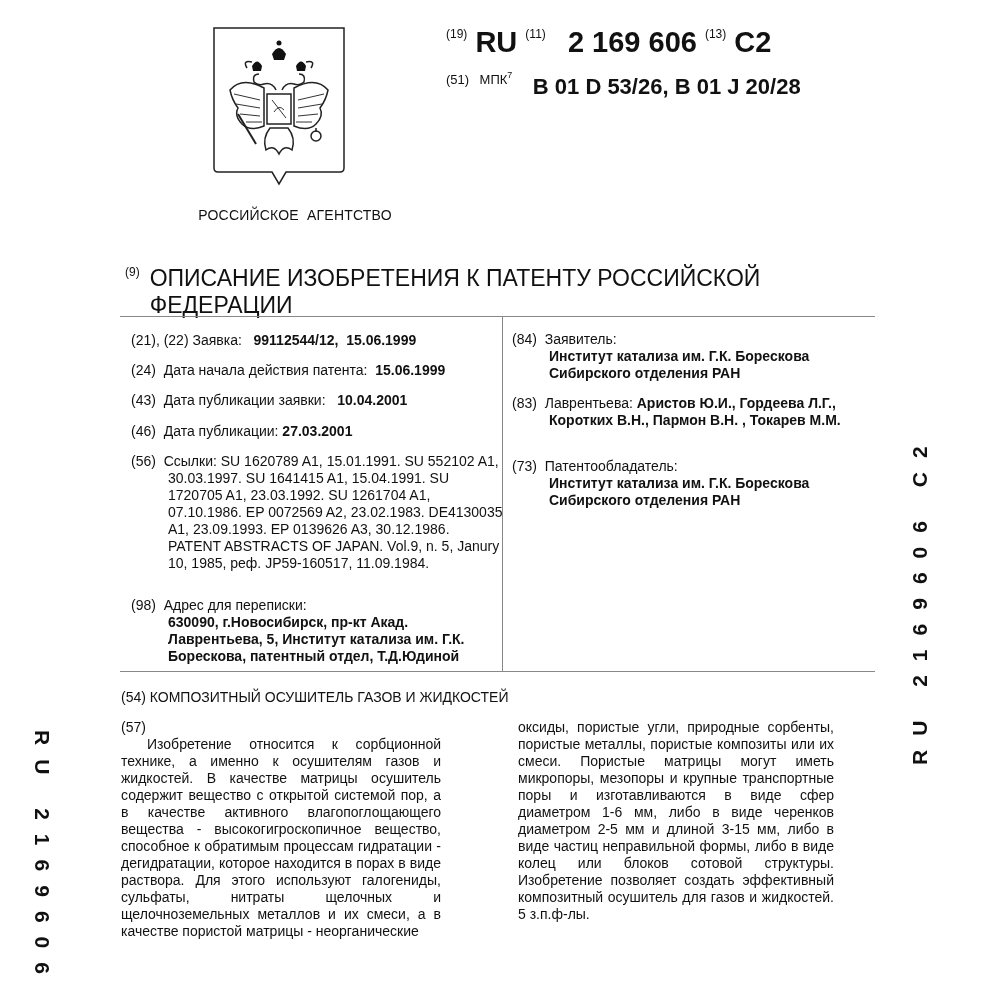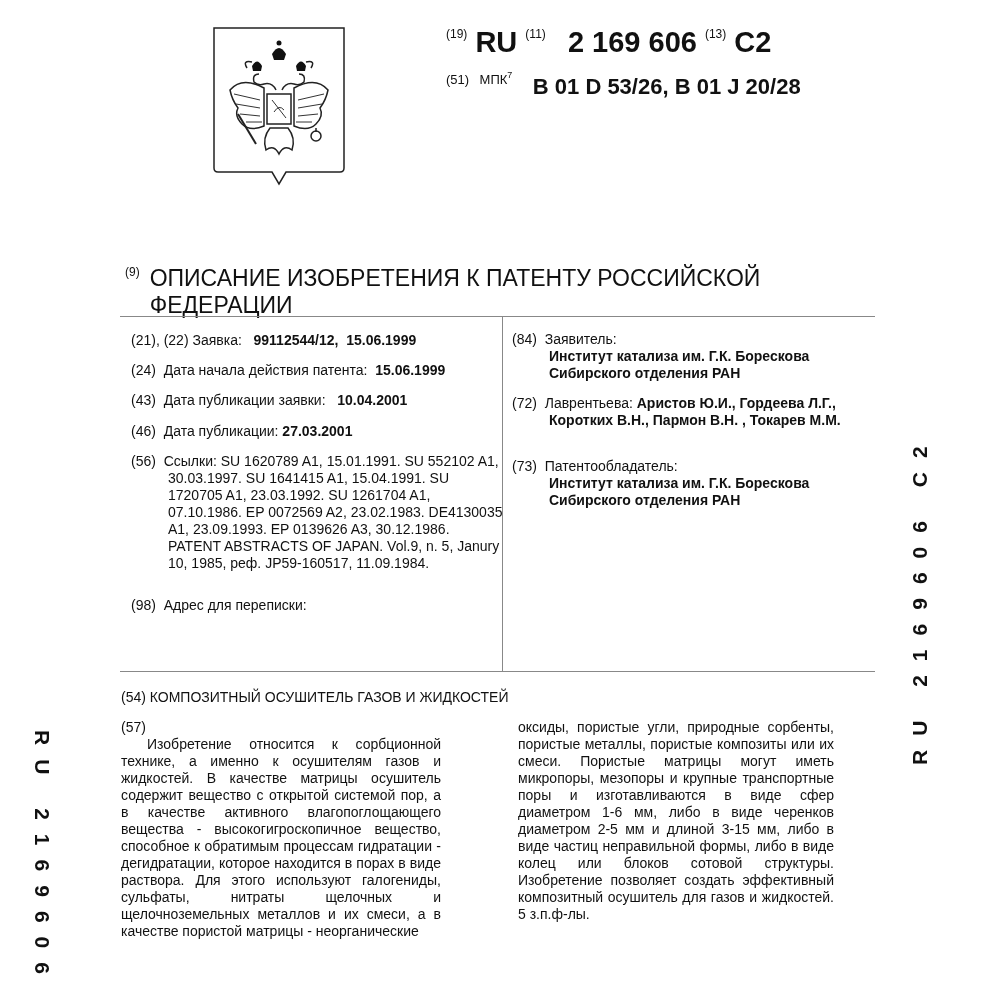--- a/index.html
+++ b/index.html
@@ -50,20 +50,21 @@
 
     <path d="M58 102 Q50 112 54 124 Q62 118 67 128 Q72 118 80 124 Q84 112 76 102 Z" fill="none" stroke="#222" stroke-width="1.5"></path>
 
     <path d="M26 88 L44 118" stroke="#222" stroke-width="2"></path>
     <circle cx="104" cy="110" r="5" fill="none" stroke="#222" stroke-width="1.5"></circle>
     <path d="M104 102 V106" stroke="#222" stroke-width="1.5"></path>
   </svg>
 </div>
 
 <div class="abs agency">
+  <div style="white-space:pre">РОССИЙСКОЕ  АГЕНТСТВО</div>
 </div>
 
 <div class="abs top1">
   <span class="code">(19)</span>
   <span>RU</span>
   <span class="code">(11)</span>
   <span style="margin-left:14px;text-align:center;">2 169 606</span>
   <span class="code">(13)</span>
   <span>C2</span>
 </div>
@@ -102,29 +103,30 @@
   <b>27.03.2001</b>
 </div>
 <div class="abs field hang" style="left:131px;top:453px;width:335px;">
   <span>(56)</span>&nbsp;
   <span>Ссылки:</span>
   <span>SU 1620789 A1, 15.01.1991. SU 552102 A1, 30.03.1997. SU 1641415 A1, 15.04.1991. SU 1720705 A1, 23.03.1992. SU 1261704 A1, 07.10.1986. EP 0072569 A2, 23.02.1983. DE4130035 A1, 23.09.1993. EP 0139626 A3, 30.12.1986. PATENT ABSTRACTS OF JAPAN. Vol.9, n. 5, Janury 10, 1985, реф. JP59-160517, 11.09.1984.</span>
 </div>
 <div class="abs field hang" style="left:131px;top:597px;width:335px;">
   <span>(98)</span>&nbsp;
   <span>Адрес для переписки:</span><br>
+  <b>630090, г.Новосибирск, пр-кт Акад. Лаврентьева, 5, Институт катализа им. Г.К. Борескова, патентный отдел, Т.Д.Юдиной</b>
 </div>
 
 <div class="abs field hang" style="left:512px;top:331px;width:330px;">
   <span>(84)</span>&nbsp;
   <span>Заявитель:</span><br>
   <b>Институт катализа им. Г.К. Борескова Сибирского отделения РАН</b>
 </div>
 <div class="abs field hang" style="left:512px;top:395px;width:330px;">
-  <span>(72)</span>&nbsp;
+  <span>(83)</span>&nbsp;
   <span>Лаврентьева:</span>
   <b>Аристов Ю.И., Гордеева Л.Г., Коротких В.Н., Пармон В.Н. , Токарев М.М.</b>
 </div>
 <div class="abs field hang" style="left:512px;top:458px;width:330px;">
   <span>(73)</span>&nbsp;
   <span>Патентообладатель:</span><br>
   <b>Институт катализа им. Г.К. Борескова Сибирского отделения РАН</b>
 </div>
 
 <div class="abs sec54">

